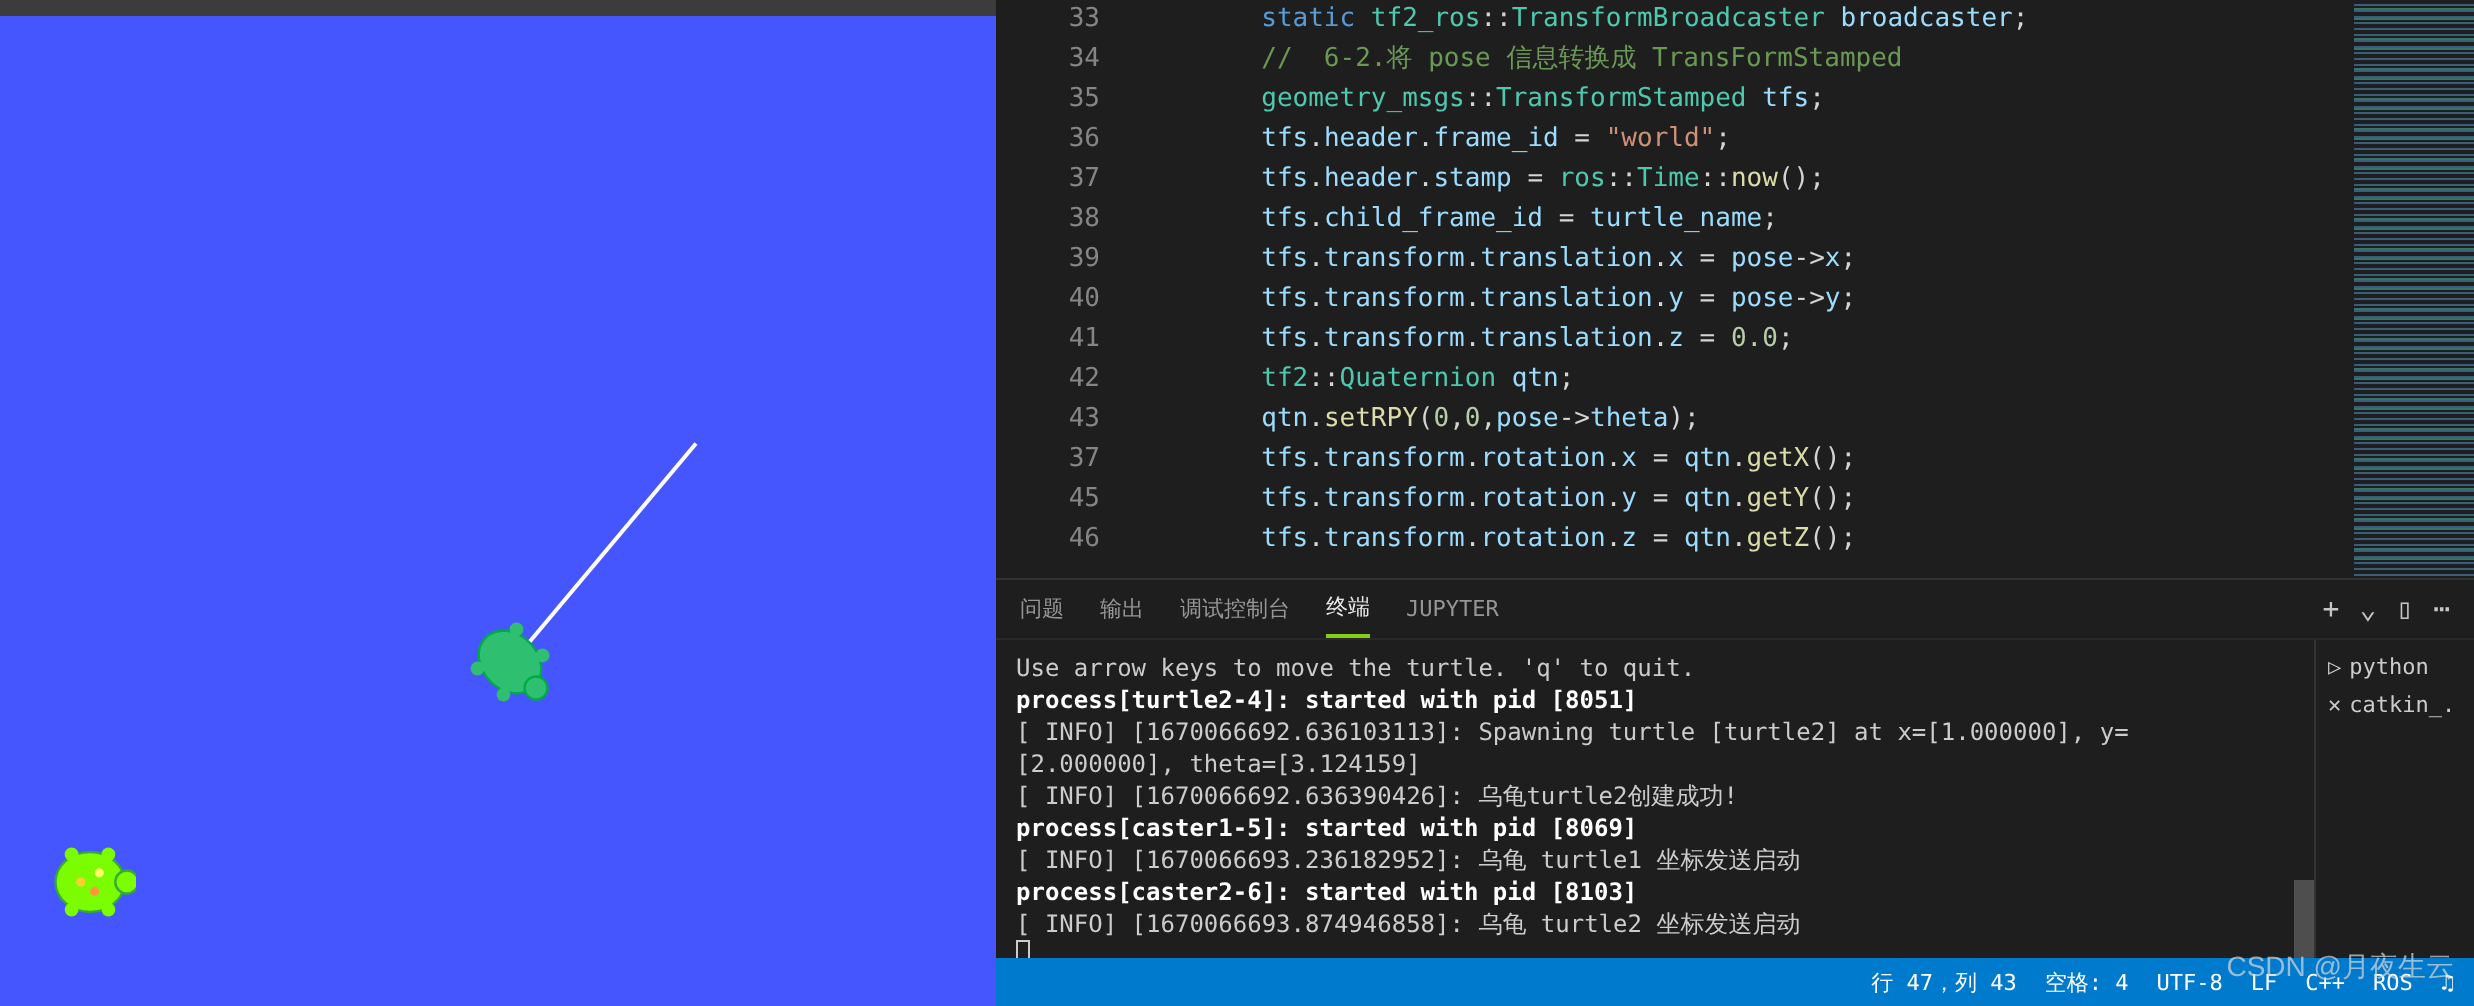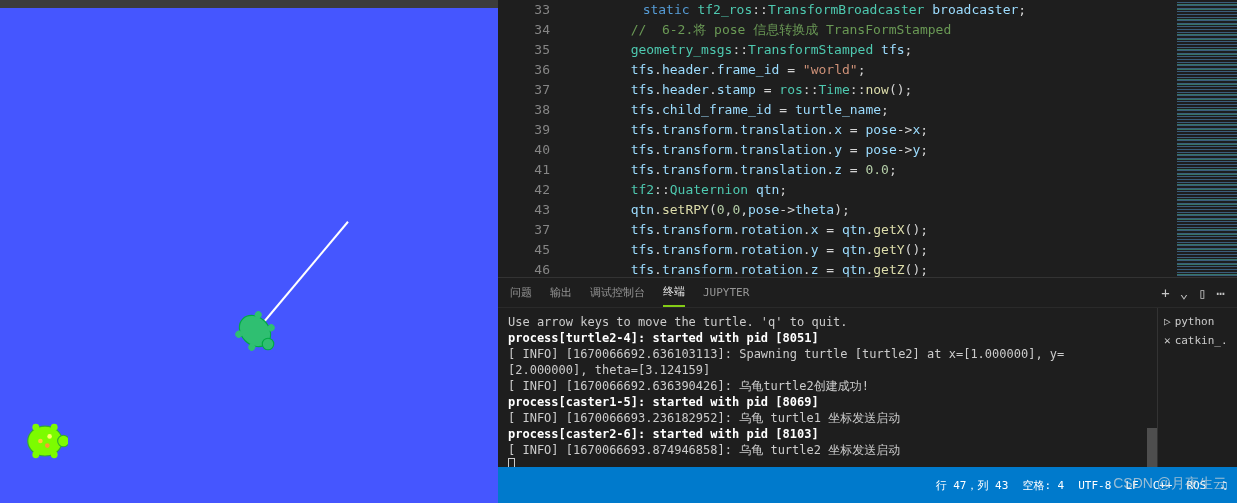--- a/index.html
+++ b/index.html
@@ -64,21 +64,21 @@
       margin-left: 20px;
     }
     .code-content {
       flex: 1;
       font-size: 13px;
       line-height: 20px;
       white-space: pre;
       overflow: hidden;
     }
     .code-line { height: 20px; }
-    .tk-kw { color: #569cd6; margin-left: 12px; }
+    .tk-kw { color: #569cd6; }
     .tk-type { color: #4ec9b0; }
     .tk-ns { color: #4ec9b0; }
     .tk-var { color: #9cdcfe; }
     .tk-fn { color: #dcdcaa; }
     .tk-str { color: #ce9178; }
     .tk-num { color: #b5cea8; }
     .tk-cmt { color: #6a9955; }
     .tk-op { color: #d4d4d4; }
     .tk-punc { color: #d4d4d4; }
     .terminal-panel {
@@ -136,21 +136,21 @@
       color: #ccc;
       flex-shrink: 0;
     }
     .term-item {
       display: flex;
       align-items: center;
       gap: 4px;
       padding: 3px 2px;
     }
     .status-bar {
-      height: 36px;
+      height: 24px;
       background: #007acc;
       color: #ffffff;
       display: flex;
       align-items: center;
       justify-content: flex-end;
       font-size: 11px;
       padding: 0 10px;
       gap: 14px;
     }
     .status-item { white-space: nowrap; }

